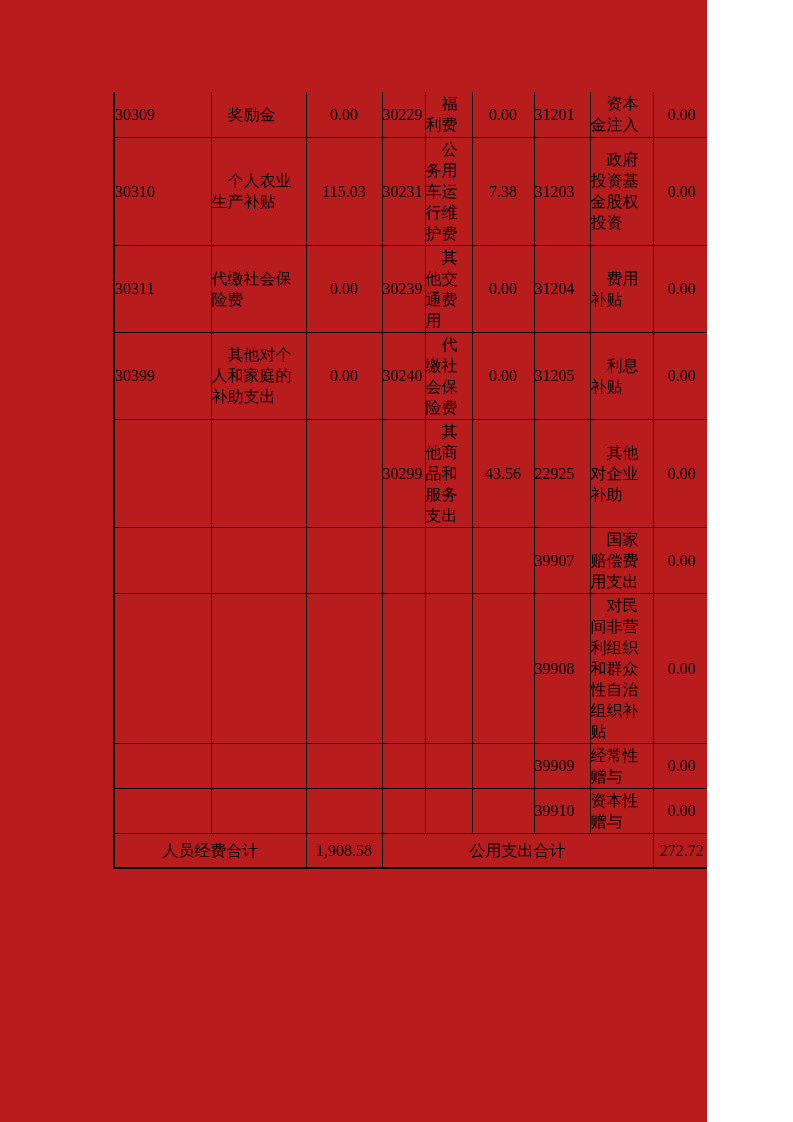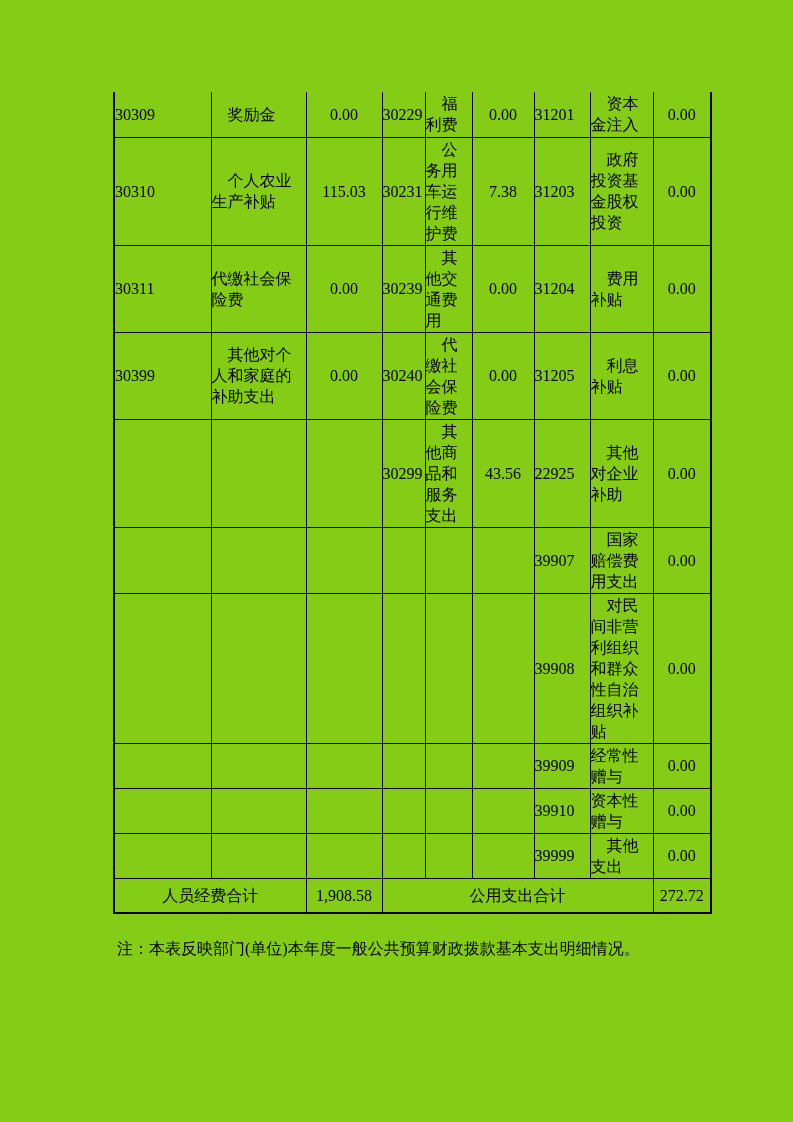--- a/index.html
+++ b/index.html
@@ -1,19 +1,19 @@
 <!DOCTYPE html>
 <html><head>
 <meta charset="utf-8">
 <style>
   html,body{margin:0;padding:0;background:#fff;}
   .page{
     position:relative;
-    width:793px;height:1122px;
-    background:#84cc16;
+    width:707px;height:1122px;
+    background:#b91c1c;
     font-family:"Liberation Serif","DejaVu Serif",serif;
     font-size:16px;color:#000;
     overflow:hidden;
   }
   table.budget-table{
     position:absolute;left:113px;top:92px;
     width:597px;
     table-layout:fixed;
     border-collapse:collapse;
     border:2px solid #000;
@@ -159,36 +159,24 @@
           <td class="code c1"></td>
           <td class="name c2"></td>
           <td class="amt c3"></td>
           <td class="code c4"></td>
           <td class="name c5"></td>
           <td class="amt c6"></td>
           <td class="code c7">39910</td>
           <td class="name c8">资本性赠与</td>
           <td class="amt c9">0.00</td>
         </tr>
-        <tr style="height: 45px;">
-          <td class="code c1"></td>
-          <td class="name c2"></td>
-          <td class="amt c3"></td>
-          <td class="code c4"></td>
-          <td class="name c5"></td>
-          <td class="amt c6"></td>
-          <td class="code c7">39999</td>
-          <td class="name c8 indent">其他支出</td>
-          <td class="amt c9">0.00</td>
-        </tr>
       </tbody>
     <tbody>
       <tr style="height:35px">
         <td colspan="2" class="total-label">人员经费合计</td>
         <td class="amt c3">1,908.58</td>
         <td colspan="5" class="total-label">公用支出合计</td>
         <td class="amt c9">272.72</td>
       </tr>
     </tbody>
   </table>
 
-  <div class="note">注：本表反映部门(单位)本年度一般公共预算财政拨款基本支出明细情况。</div>
 </div>
 
 </body></html>

